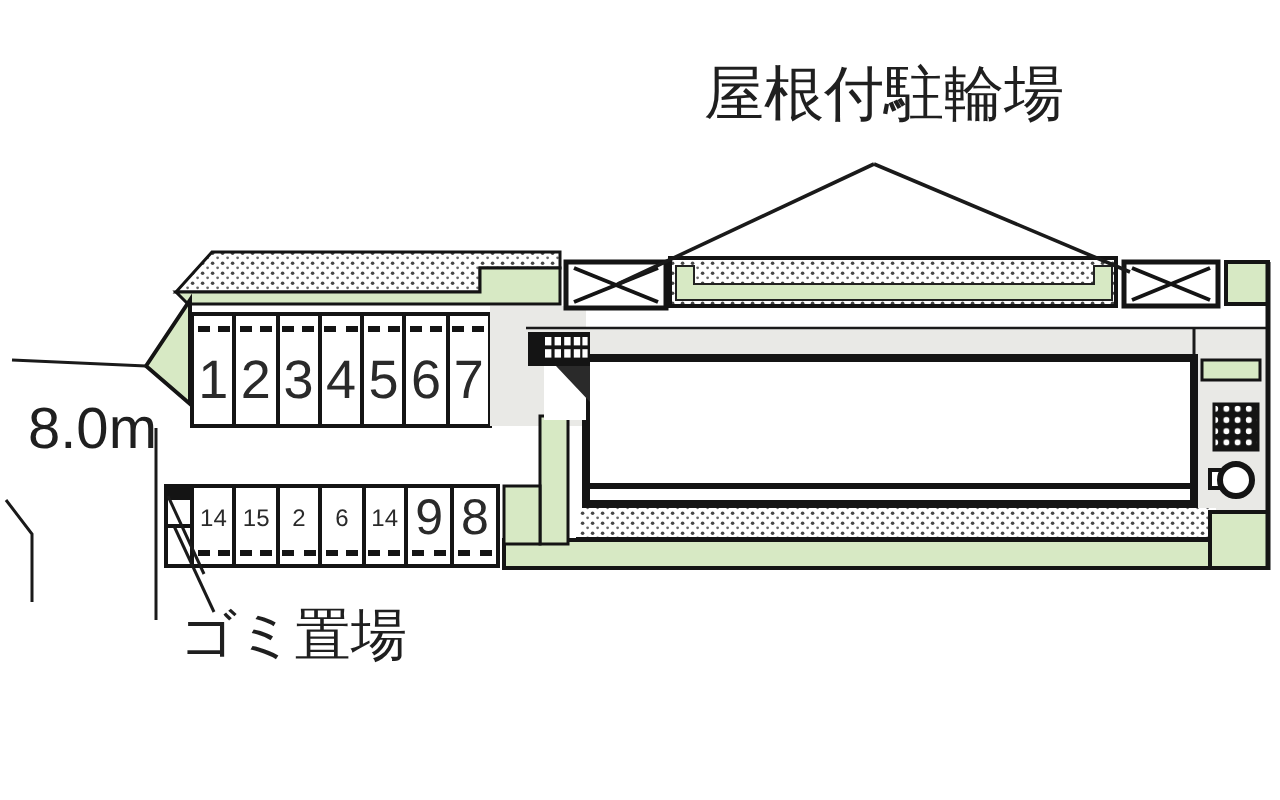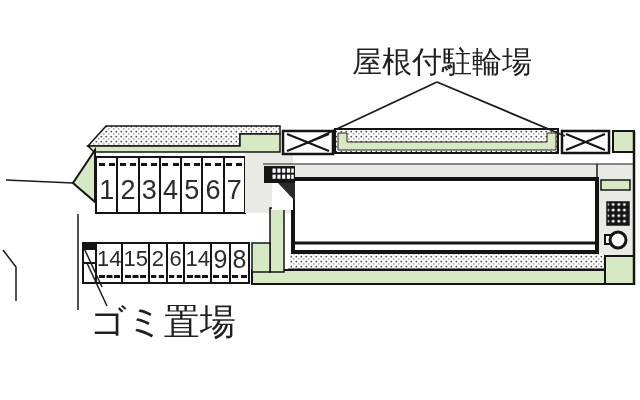--- a/index.html
+++ b/index.html
@@ -2,34 +2,34 @@
 <html><head>
 <meta charset="utf-8">
 <style>
   html,body{margin:0;padding:0;background:#fff;}
   .canvas{
     position:relative;width:640px;height:400px;background:#ffffff;overflow:hidden;
     font-family:"Liberation Sans","DejaVu Sans",sans-serif;color:#1a1a1a;
   }
   .svg-layer{position:absolute;left:0;top:0;z-index:2;pointer-events:none;}
   .lbl{position:absolute;z-index:3;color:#1f1f1f;line-height:1.05;white-space:pre;}
-  .lbl-roof{left:352px;top:46px;font-size:30px;letter-spacing:0px;}
+  .lbl-roof{left:352px;top:32px;font-size:30px;letter-spacing:0px;}
   .lbl-road-w{left:14px;top:200px;font-size:29px;}
   .lbl-road{left:20px;top:236px;font-size:29px;letter-spacing:1px;}
-  .lbl-garbage{left:90px;top:303px;font-size:36px;}
+  .lbl-garbage{left:90px;top:303px;font-size:28px;}
   
   .prow{position:absolute;z-index:1;display:flex;background:#fff;border:2px solid #141414;box-sizing:border-box;}
   .row-top{left:95px;top:156px;width:151px;height:58px;}
   .row-bottom{left:82px;top:242px;width:168px;height:42px;}
   .stall{position:relative;flex:1;border-right:2px solid #141414;box-sizing:border-box;
          display:flex;align-items:center;justify-content:center;color:#2a2a2a;}
   .stall:last-child{border-right:none;}
   .row-top .stall{font-size:27px;padding-top:10px;}
   .row-top .stall::before{content:"";position:absolute;top:5px;left:8%;right:8%;border-top:3px dashed #141414;}
-  .row-bottom .stall{font-size:22px;padding-bottom:8px;}
+  .row-bottom .stall{font-size:12px;padding-bottom:8px;}
   .row-bottom .stall::before{content:"";position:absolute;bottom:4px;left:8%;right:8%;border-top:3px dashed #141414;}
   .row-bottom .stall.big{font-size:25px;flex:1.08;}
   .garbage-cell{position:relative;flex:0 0 13px;border-right:2px solid #141414;box-sizing:border-box;}
   .garbage-cell .bar{position:absolute;top:0;left:0;right:0;height:6px;background:#141414;}
   .garbage-cell .mid{position:absolute;top:18px;left:0;right:0;border-top:2px solid #141414;}
 </style>
 </head>
 <body>
 
 <div class="canvas">
@@ -52,20 +52,21 @@
     <div class="stall">14</div>
     <div class="stall">15</div>
     <div class="stall">2</div>
     <div class="stall">6</div>
     <div class="stall">14</div>
     <div class="stall big">9</div>
     <div class="stall big">8</div>
   </div>
 
   <div class="lbl lbl-roof">屋根付駐輪場</div>
+  <div class="lbl lbl-road-w">8.0m</div>
   <div class="lbl lbl-garbage">ゴミ置場</div>
 
   <svg class="svg-layer" width="640" height="400" viewBox="0 0 640 400">
     <defs>
       <pattern id="dots" width="5" height="5" patternUnits="userSpaceOnUse">
         <rect width="5" height="5" fill="#ffffff"></rect>
         <circle cx="1.3" cy="1.6" r="0.9" fill="#474747"></circle>
         <circle cx="3.8" cy="3.9" r="0.7" fill="#6a6a6a"></circle>
       </pattern>
       <pattern id="grate" width="5.6" height="5.6" patternUnits="userSpaceOnUse">

